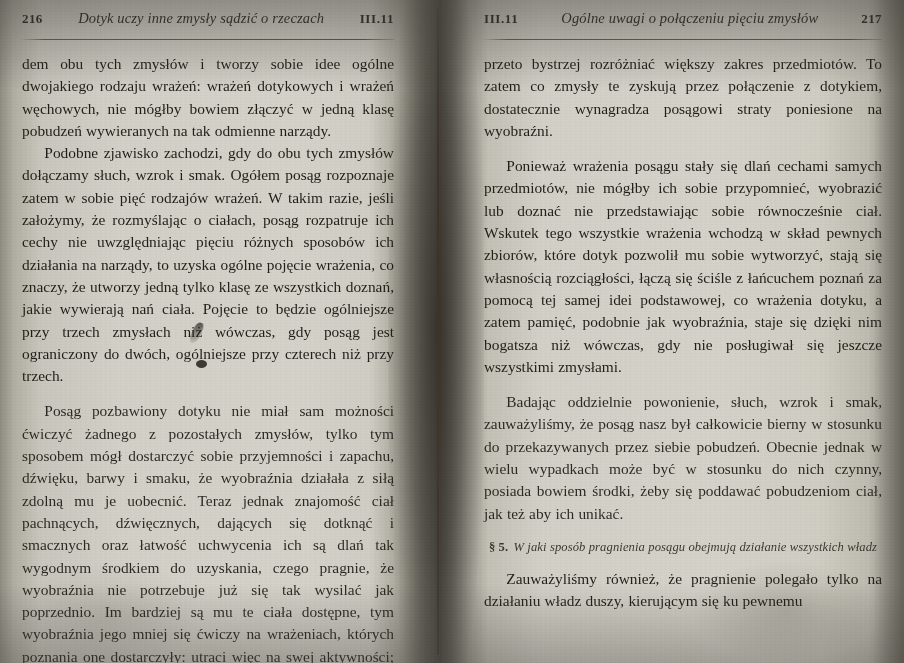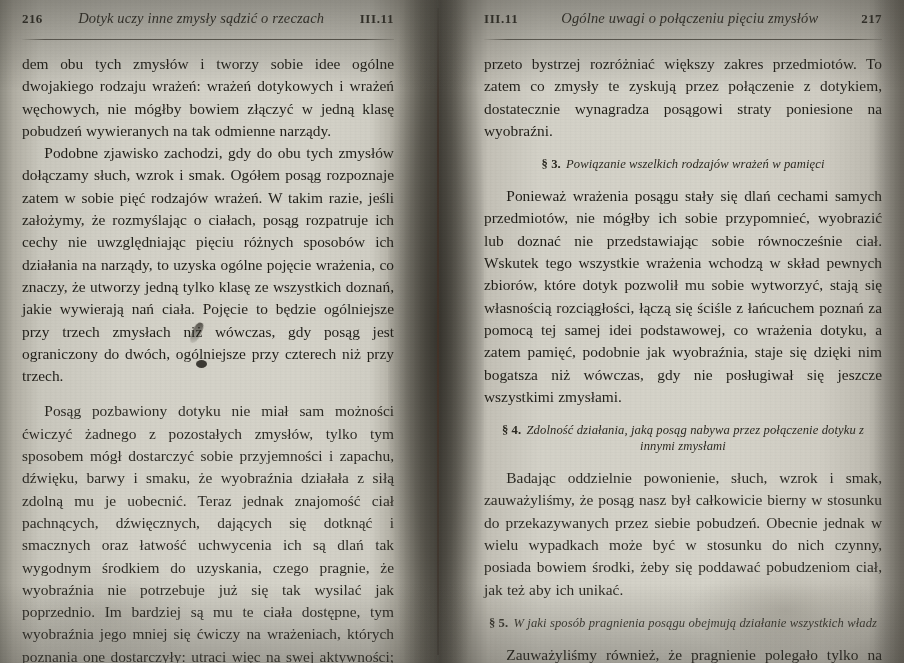--- a/index.html
+++ b/index.html
@@ -208,32 +208,24 @@
       <span class="rh-chap">III.11</span>
       <span class="rh-title">Ogólne uwagi o połączeniu pięciu zmysłów</span>
       <span class="rh-folio">217</span>
     </div>
     <div class="head-rule"></div>
 
     <div class="col-body">
       <p class="noindent">przeto bystrzej rozróżniać większy zakres przedmiotów. To zatem co zmysły te zyskują przez połączenie z dotykiem, dostatecznie wynagradza posągowi straty poniesione na wyobraźni.</p>
     </div>
 
-    <div class="sec-head">
-      <span class="sig">§ 3.</span>
-      <span>Powiązanie wszelkich rodzajów wrażeń w pamięci</span>
-    </div>
     <div class="col-body">
       <p>Ponieważ wrażenia posągu stały się dlań cechami samych przedmiotów, nie mógłby ich sobie przypomnieć, wyobrazić lub doznać nie przedstawiając sobie równocześnie ciał. Wskutek tego wszystkie wrażenia wchodzą w skład pewnych zbiorów, które dotyk pozwolił mu sobie wytworzyć, stają się własnością rozciągłości, łączą się ściśle z łańcuchem poznań za pomocą tej samej idei podstawowej, co wrażenia dotyku, a zatem pamięć, podobnie jak wyobraźnia, staje się dzięki nim bogatsza niż wówczas, gdy nie posługiwał się jeszcze wszystkimi zmysłami.</p>
     </div>
 
-    <div class="sec-head">
-      <span class="sig">§ 4.</span>
-      <span>Zdolność działania, jaką posąg nabywa przez połączenie dotyku z innymi zmysłami</span>
-    </div>
     <div class="col-body fade-1">
       <p>Badając oddzielnie powonienie, słuch, wzrok i smak, zauważyliśmy, że posąg nasz był całkowicie bierny w stosunku do przekazywanych przez siebie pobudzeń. Obecnie jednak w wielu wypadkach może być w stosunku do nich czynny, posiada bowiem środki, żeby się poddawać pobudzeniom ciał, jak też aby ich unikać.</p>
     </div>
 
     <div class="sec-head fade-2">
       <span class="sig">§ 5.</span>
       <span>W jaki sposób pragnienia posągu obejmują działanie wszystkich władz</span>
     </div>
     <div class="col-body">
       <p>Zauważyliśmy również, że pragnienie polegało tylko na działaniu władz duszy, kierującym się ku pewnemu</p>

